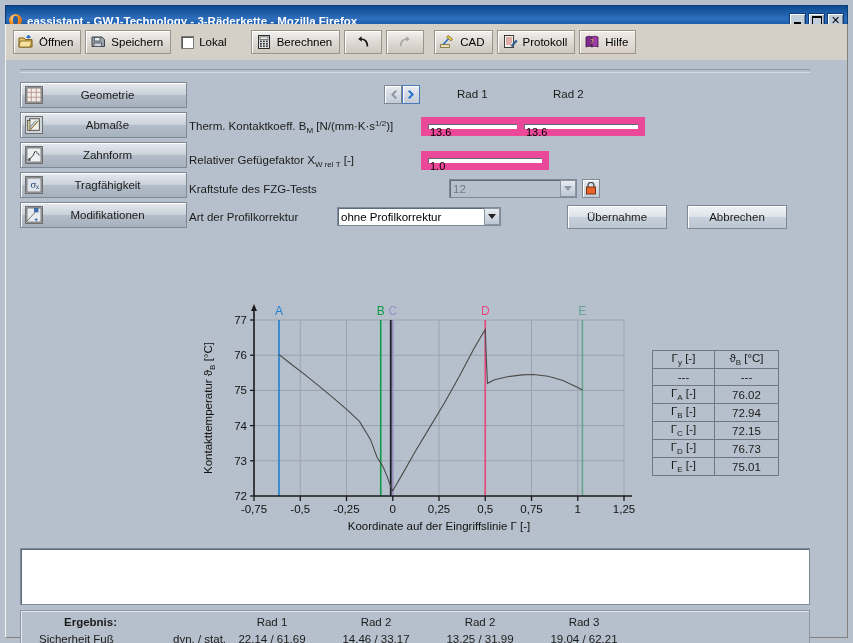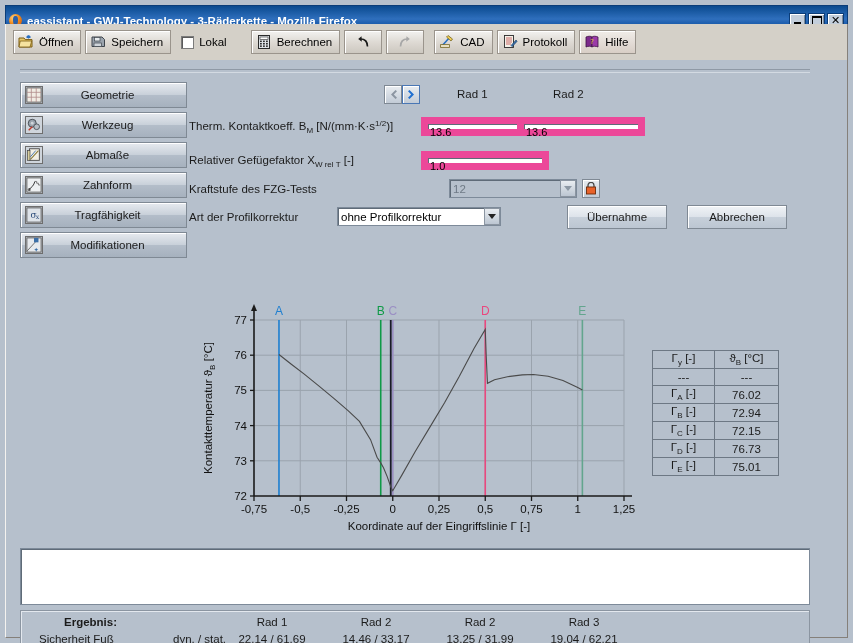--- a/index.html
+++ b/index.html
@@ -297,29 +297,20 @@
       <div class="navbtn">
         <svg class="nb-ico" viewBox="0 0 18 18">
           <rect x="1" y="1" width="16" height="16" fill="#f1ece4" stroke="#555" stroke-width="1"></rect>
           <g stroke="#b08a8a" stroke-width="0.9">
               <path d="M6 1v16M11.5 1v16M1 6h16M1 11.5h16"></path>
             </g>
         </svg>
         <span class="nb-lab">Geometrie</span>
       </div>
 
-      <div class="navbtn">
-        <svg class="nb-ico" viewBox="0 0 18 18">
-          <circle cx="7" cy="7" r="4.5" fill="#9aa3ad" stroke="#3e454c" stroke-width="1"></circle>
-          <circle cx="7" cy="7" r="1.6" fill="#cfd5db"></circle>
-          <circle cx="12" cy="11" r="3.2" fill="#b7bec6" stroke="#3e454c" stroke-width="0.9"></circle>
-          <path d="M3 15 L7 11" stroke="#c0392b" stroke-width="1.6"></path>
-        </svg>
-        <span class="nb-lab">Werkzeug</span>
-      </div>
 
       <div class="navbtn">
         <svg class="nb-ico" viewBox="0 0 18 18">
           <rect x="4" y="2" width="11" height="13" fill="#f3f0e6" stroke="#444" stroke-width="1"></rect>
           <path d="M5 14 L14 4" stroke="#8a7a3a" stroke-width="1.2"></path>
           <path d="M5 11 L11 4" stroke="#3b6fa8" stroke-width="1"></path>
           <rect x="1.5" y="4" width="3" height="11" fill="#d9cf9e" stroke="#444" stroke-width="0.8"></rect>
         </svg>
         <span class="nb-lab">Abmaße</span>
       </div>

